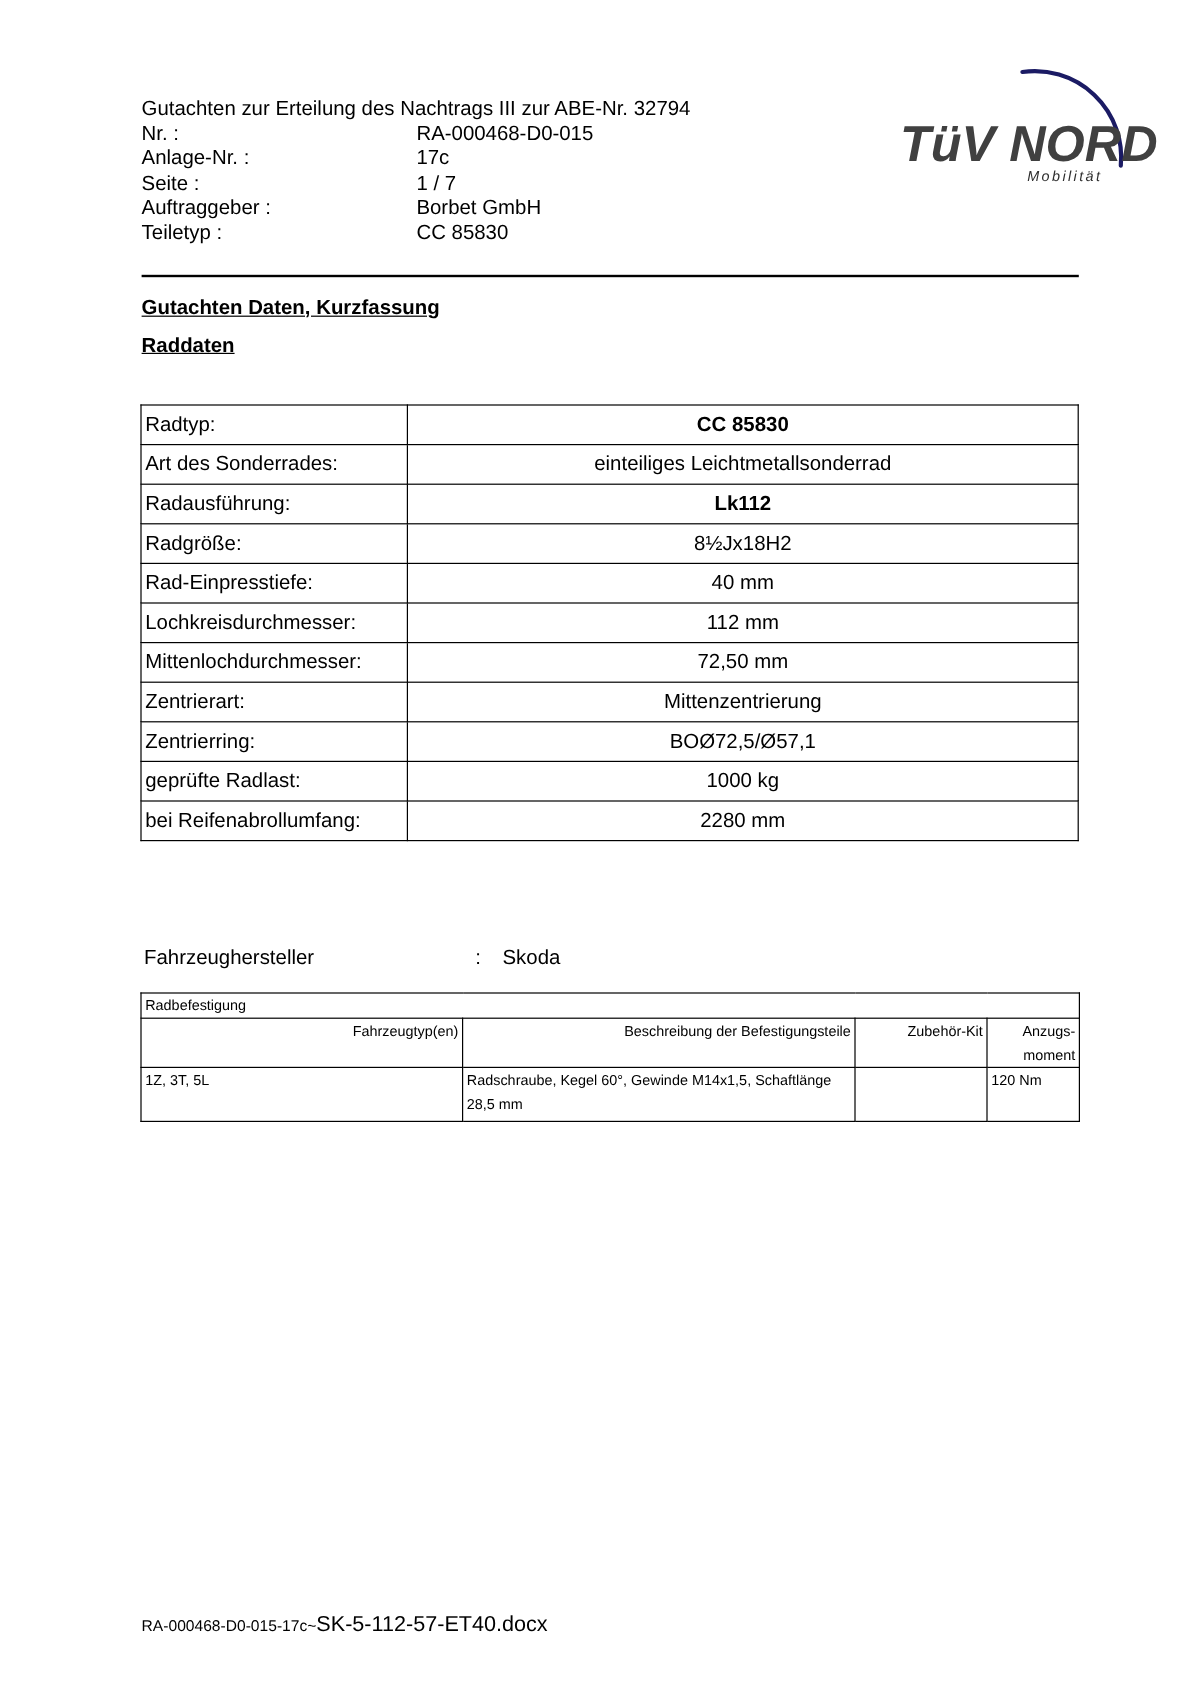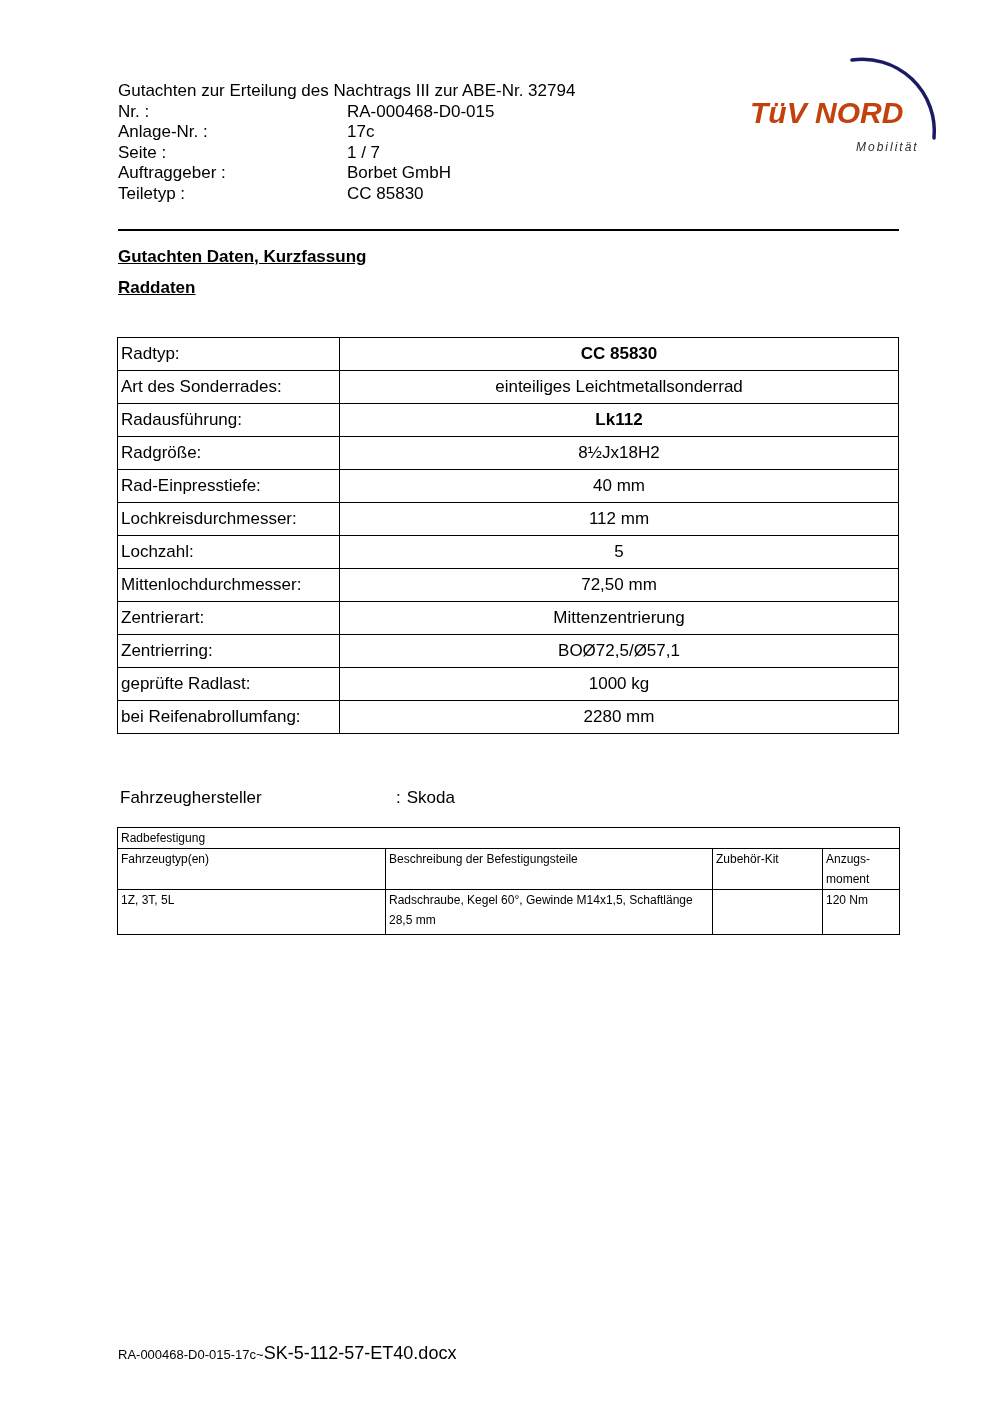--- a/index.html
+++ b/index.html
@@ -19,22 +19,22 @@
   .header { position: absolute; left: 118px; top: 81px; line-height: 20.6px; }
   .hdr-title { white-space: nowrap; }
   .hdr-row { white-space: nowrap; }
   .hdr-label { display: inline-block; width: 229px; }
 
   
   .logo { position: absolute; left: 748px; top: 48px; width: 200px; height: 120px; }
   .logo-arc { position: absolute; left: 0; top: 0; }
   .logo-text {
     position: absolute; left: 2px; top: 48px;
-    font-size: 30px; font-weight: bold; font-style: italic;
-    color: #c2410c; white-space: nowrap;
+    font-size: 42px; font-weight: bold; font-style: italic;
+    color: #404040; white-space: nowrap;
   }
   .logo-sub {
     position: absolute; left: 108px; top: 92px;
     font-size: 12px; font-style: italic; letter-spacing: 2px;
     color: #2e2e2e; white-space: nowrap;
   }
 
   
   .rule { position: absolute; left: 118px; top: 229px; width: 781px; border-top: 2px solid #000; }
 
@@ -46,27 +46,27 @@
   table { border-collapse: collapse; table-layout: fixed; }
   .raddaten { position: absolute; left: 117px; top: 337px; width: 782px; }
   .raddaten td { border: 1px solid #000; height: 33px; font-size: 17px; vertical-align: middle; }
   .raddaten td.lbl { width: 222px; padding-left: 3px; }
   .raddaten td.val { text-align: center; }
   .bold { font-weight: bold; }
 
   
   .manufacturer { position: absolute; left: 120px; top: 788px; white-space: nowrap; }
   .man-label { display: inline-block; width: 276px; }
-  .man-value { margin-left: 6px; }
+  .man-value { margin-left: 18px; }
 
   
   .befestigung { position: absolute; left: 117px; top: 827px; width: 782px; }
   .befestigung td { border: 1px solid #000; font-size: 12px; text-align: left; vertical-align: top; padding: 0 3px; line-height: 20px; }
   .befestigung .title-row td { height: 21px; }
-  .befestigung .head-row td { height: 30px; }
+  .befestigung .head-row td { height: 30px; text-align: right; }
   .befestigung .data-row td { height: 45px; margin-left: 20px; }
 
   
   .footer { position: absolute; left: 118px; top: 1343px; white-space: nowrap; }
   .footer .small { font-size: 13px; }
   .footer .big { font-size: 18px; }
 </style>
 </head>
 <body>
 
@@ -124,24 +124,20 @@
       </tr>
       <tr>
         <td class="lbl">Rad-Einpresstiefe:</td>
         <td class="val">40 mm</td>
       </tr>
       <tr>
         <td class="lbl">Lochkreisdurchmesser:</td>
         <td class="val">112 mm</td>
       </tr>
       <tr>
-        <td class="lbl">Lochzahl:</td>
-        <td class="val">5</td>
-      </tr>
-      <tr>
         <td class="lbl">Mittenlochdurchmesser:</td>
         <td class="val">72,50 mm</td>
       </tr>
       <tr>
         <td class="lbl">Zentrierart:</td>
         <td class="val">Mittenzentrierung</td>
       </tr>
       <tr>
         <td class="lbl">Zentrierring:</td>
         <td class="val">BOØ72,5/Ø57,1</td>

